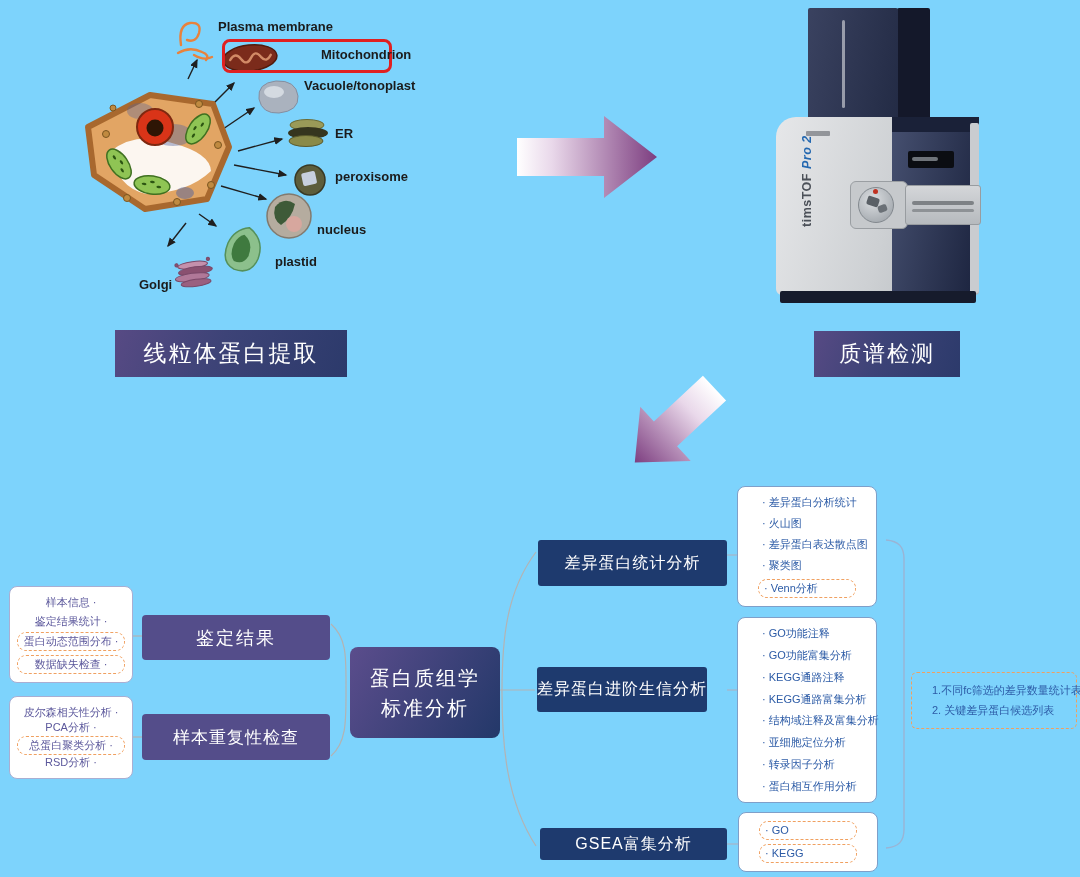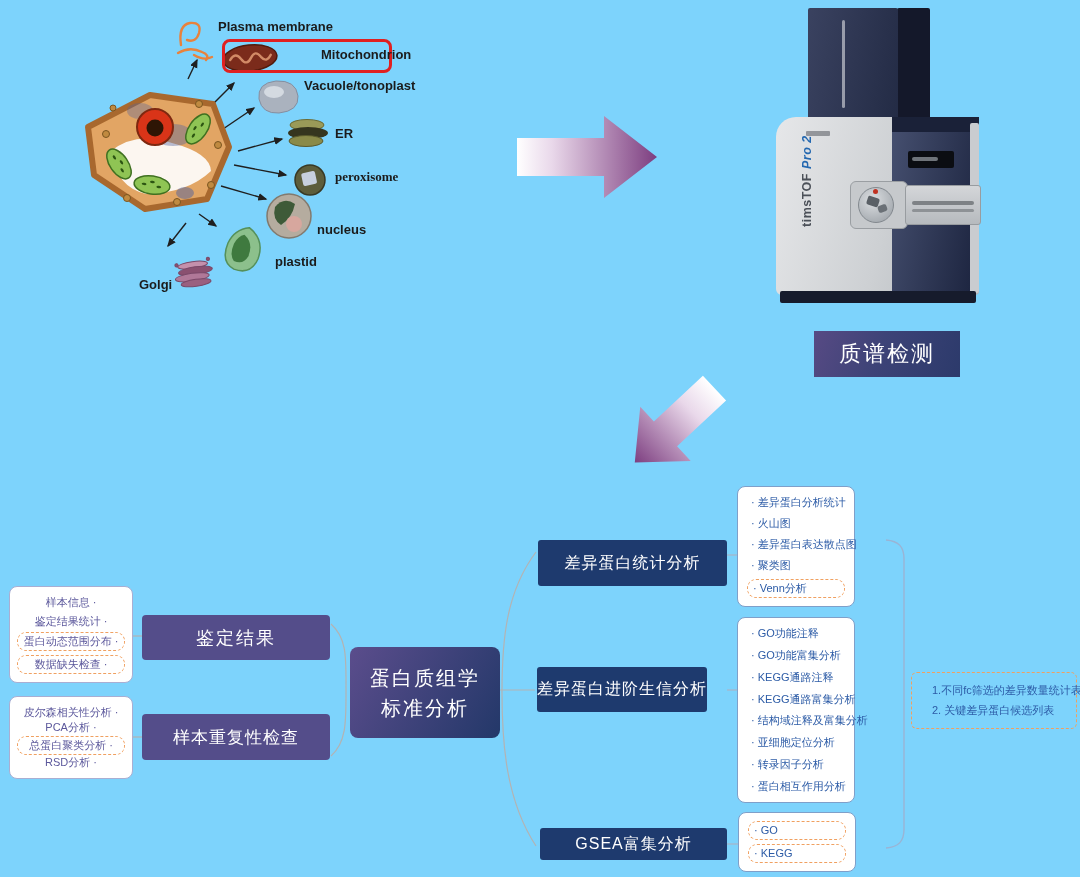--- a/index.html
+++ b/index.html
@@ -40,21 +40,21 @@
   .ms-base{left:10px;top:286px;width:196px;height:12px;background:#161b2c;border-radius:2px;}
   .ms-brand-mark{left:36px;top:126px;width:24px;height:5px;background:#555a60;opacity:.55;border-radius:1px;}
   .ms-vtext{left:30px;top:222px;transform:rotate(-90deg);transform-origin:0 0;width:102px;font-size:12.5px;white-space:nowrap;letter-spacing:.5px;}
   .ms-vtext .brand{color:#4b5058;font-weight:600;}
   .ms-vtext .model{color:#2468b0;font-weight:bold;font-style:italic;}
   
   .listbox{position:absolute;background:#fff;border:1px solid #a9aed2;border-radius:8px;
     display:flex;flex-direction:column;justify-content:space-between;
     padding:8px 7px;box-sizing:border-box;font-size:11px;}
   .listbox.lleft{width:124px;color:#5c589c;text-align:center;}
-  .listbox.lright{width:118px;color:#2c5ba6;text-align:left;border-color:#7f9fc9;padding:8px 9px;}
+  .listbox.lright{width:140px;color:#2c5ba6;text-align:left;border-color:#7f9fc9;padding:8px 20px;}
   .listbox .item{line-height:15px;padding:0 4px;white-space:nowrap;}
   .listbox .item.dashed{border:1px dashed #f0a060;border-radius:9px;padding:1px 5px;}
   #list1{left:9px;top:586px;height:97px;}
   #list2{left:9px;top:696px;height:83px;}
   #rlist1{left:737px;top:486px;height:121px;}
   #rlist2{left:737px;top:617px;height:186px;}
   #rlist3{left:738px;top:812px;height:60px;}
   .node{position:absolute;display:flex;align-items:center;justify-content:center;color:#fff;box-sizing:border-box;}
   .node.purple{background:#544d8a;border-radius:4px;}
   .node.navy{background:#1e3a6e;border-radius:3px;font-size:16px;letter-spacing:1px;}
@@ -179,26 +179,27 @@
         <ellipse cx="117" cy="280" rx="15" ry="3.5" fill="#9a6080"></ellipse>
         <circle cx="132" cy="258" r="1.6" fill="#8a5070"></circle>
         <circle cx="100" cy="260" r="1.6" fill="#8a5070"></circle>
       </g>
     </svg>
     <div class="red-box"></div>
     <span class="org-label" style="left:140px;top:16px;">Plasma membrane</span>
     <span class="org-label" style="left:203px;top:44px;padding-left:40px;">Mitochondrion</span>
     <span class="org-label" style="left:226px;top:75px;">Vacuole/tonoplast</span>
     <span class="org-label" style="left:257px;top:123px;">ER</span>
-    <span class="org-label" style="left:257px;top:166px;font-family:Liberation Serif, serif;">peroxisome</span>
+    <span class="org-label" style="left:257px;top:166px;">peroxisome</span>
     <span class="org-label" style="left:239px;top:219px;">nucleus</span>
     <span class="org-label" style="left:197px;top:251px;">plastid</span>
     <span class="org-label" style="left:61px;top:274px;">Golgi</span>
   </div>
 
+  <div class="caption" id="cap1">线粒体蛋白提取</div>
   <div class="caption" id="cap2">质谱检测</div>
 
   <svg class="abs" style="left:512px;top:112px;" width="150" height="90">
     <defs>
       <linearGradient id="agrad" x1="0" y1="0" x2="1" y2="0">
         <stop offset="0" stop-color="#ffffff"></stop>
         <stop offset="0.25" stop-color="#e9d8ea"></stop>
         <stop offset="1" stop-color="#7d3e80"></stop>
       </linearGradient>
     </defs>

